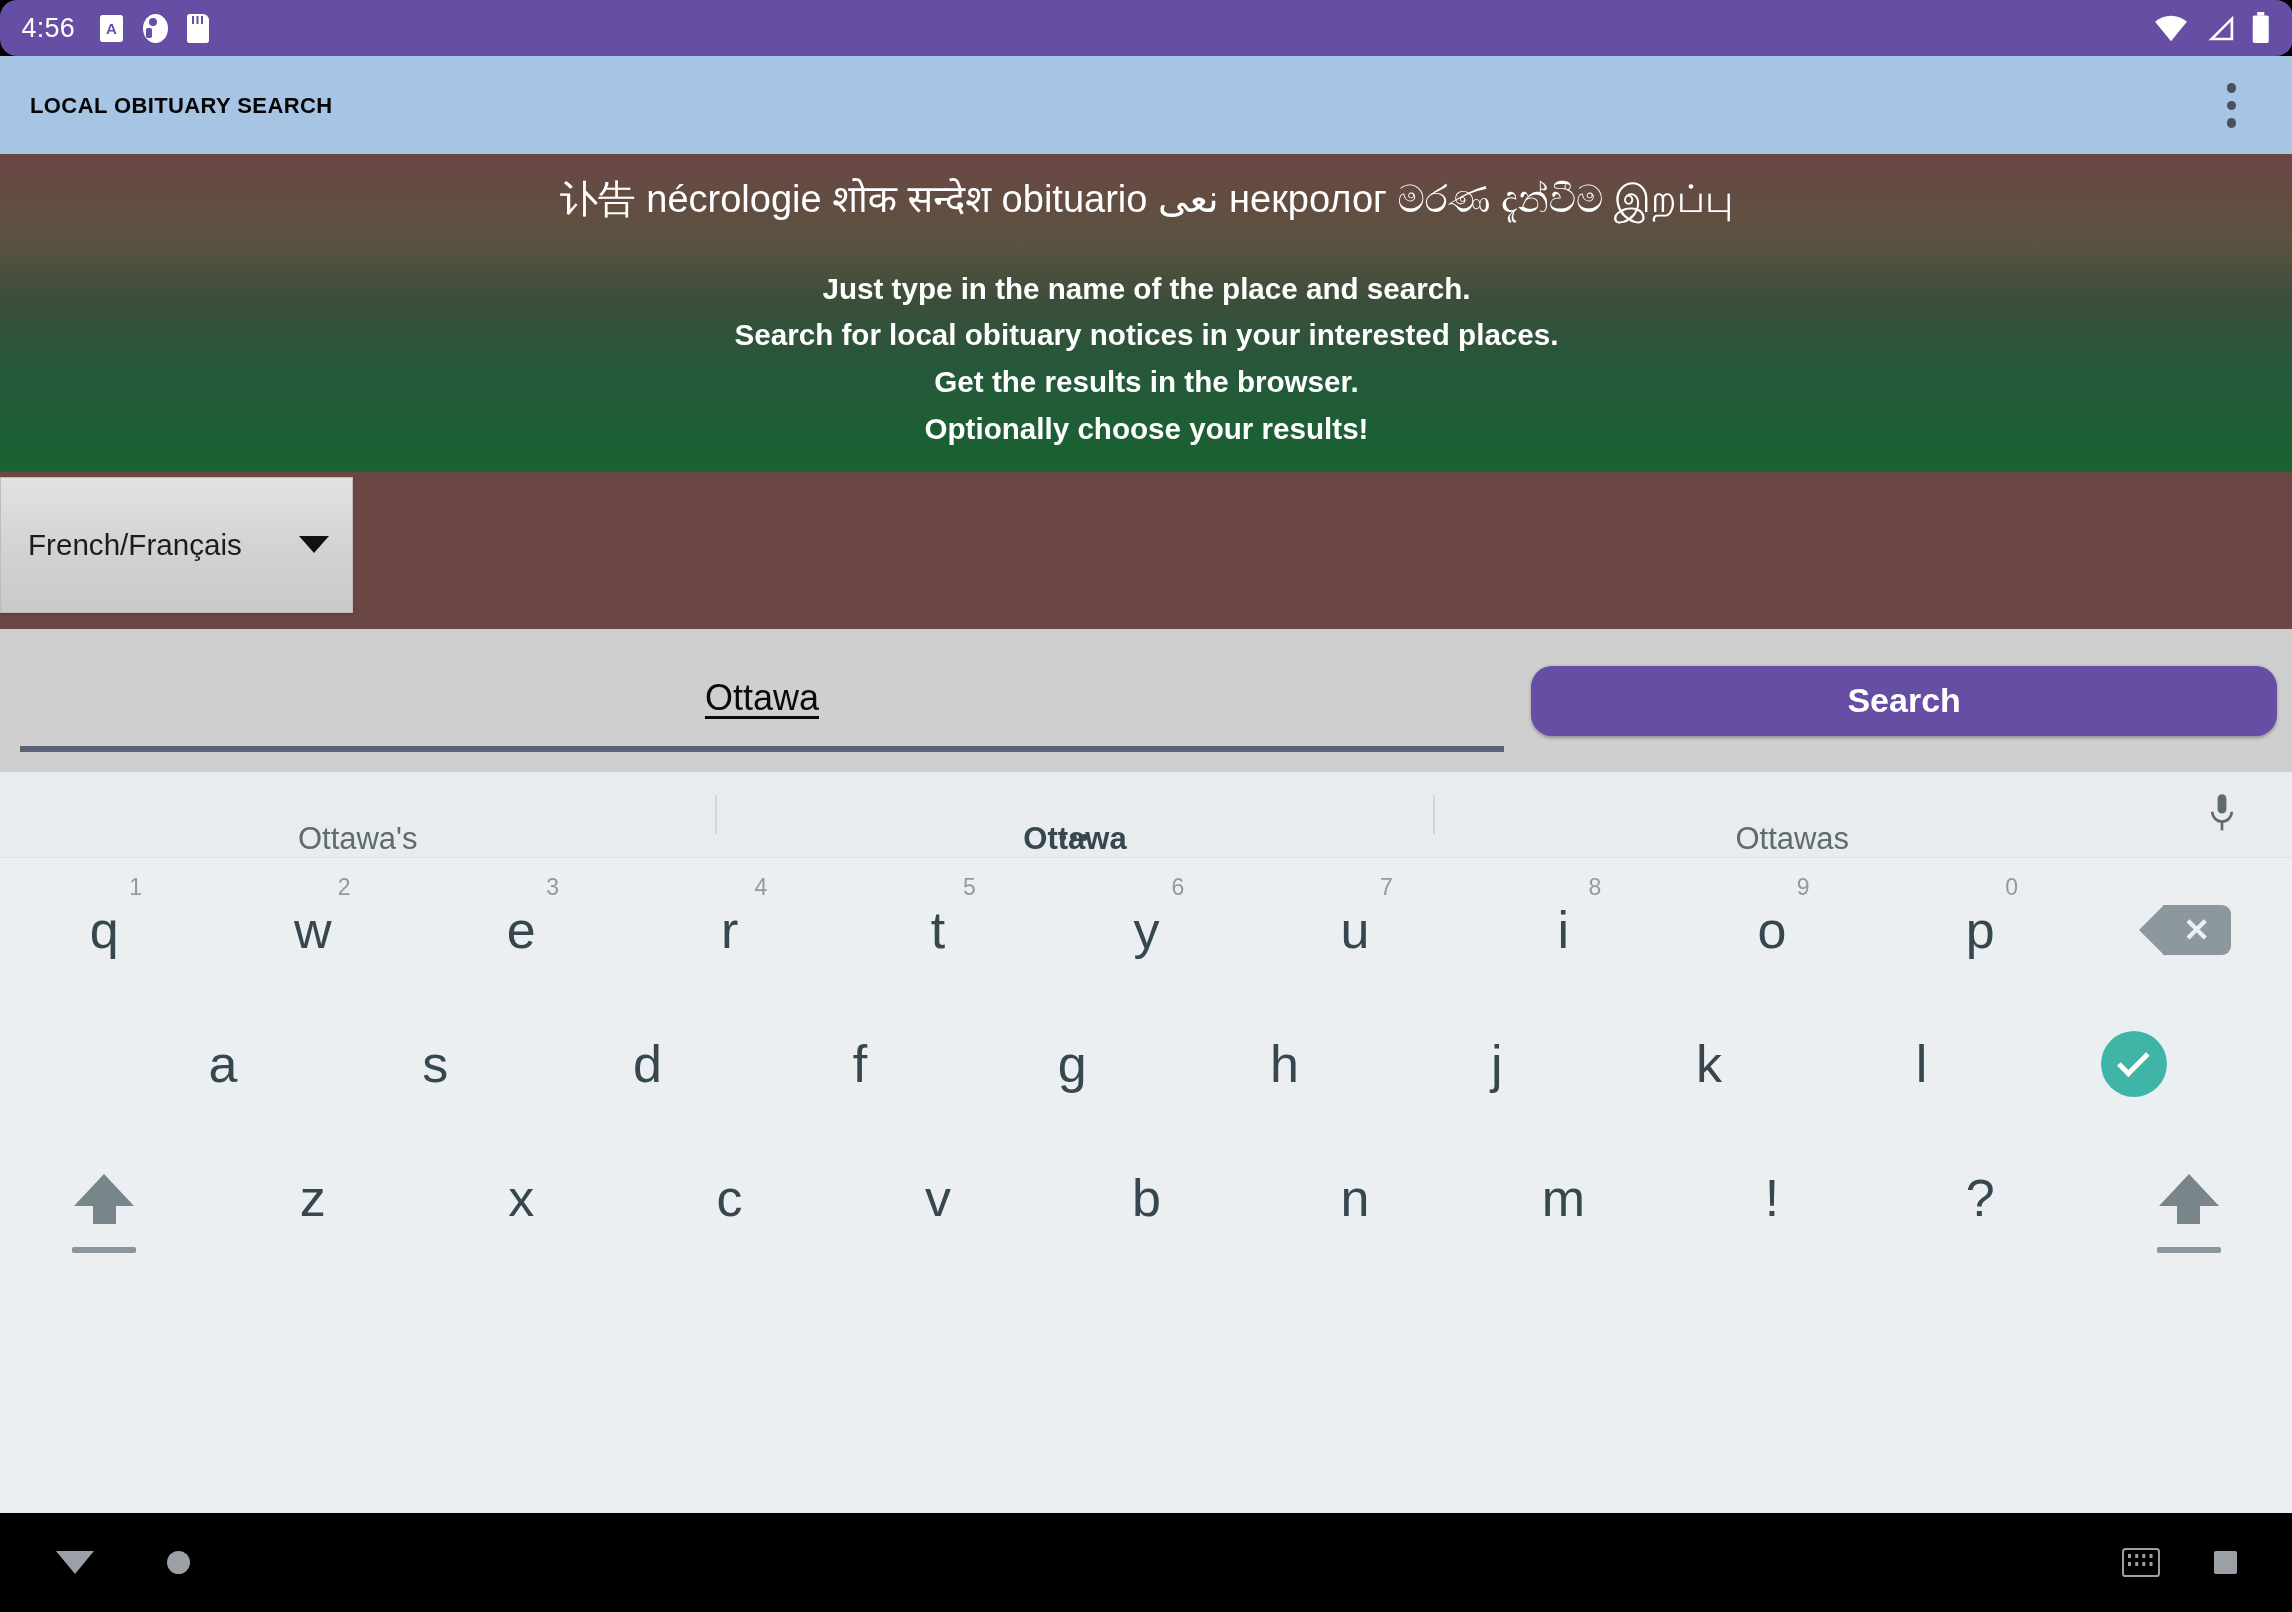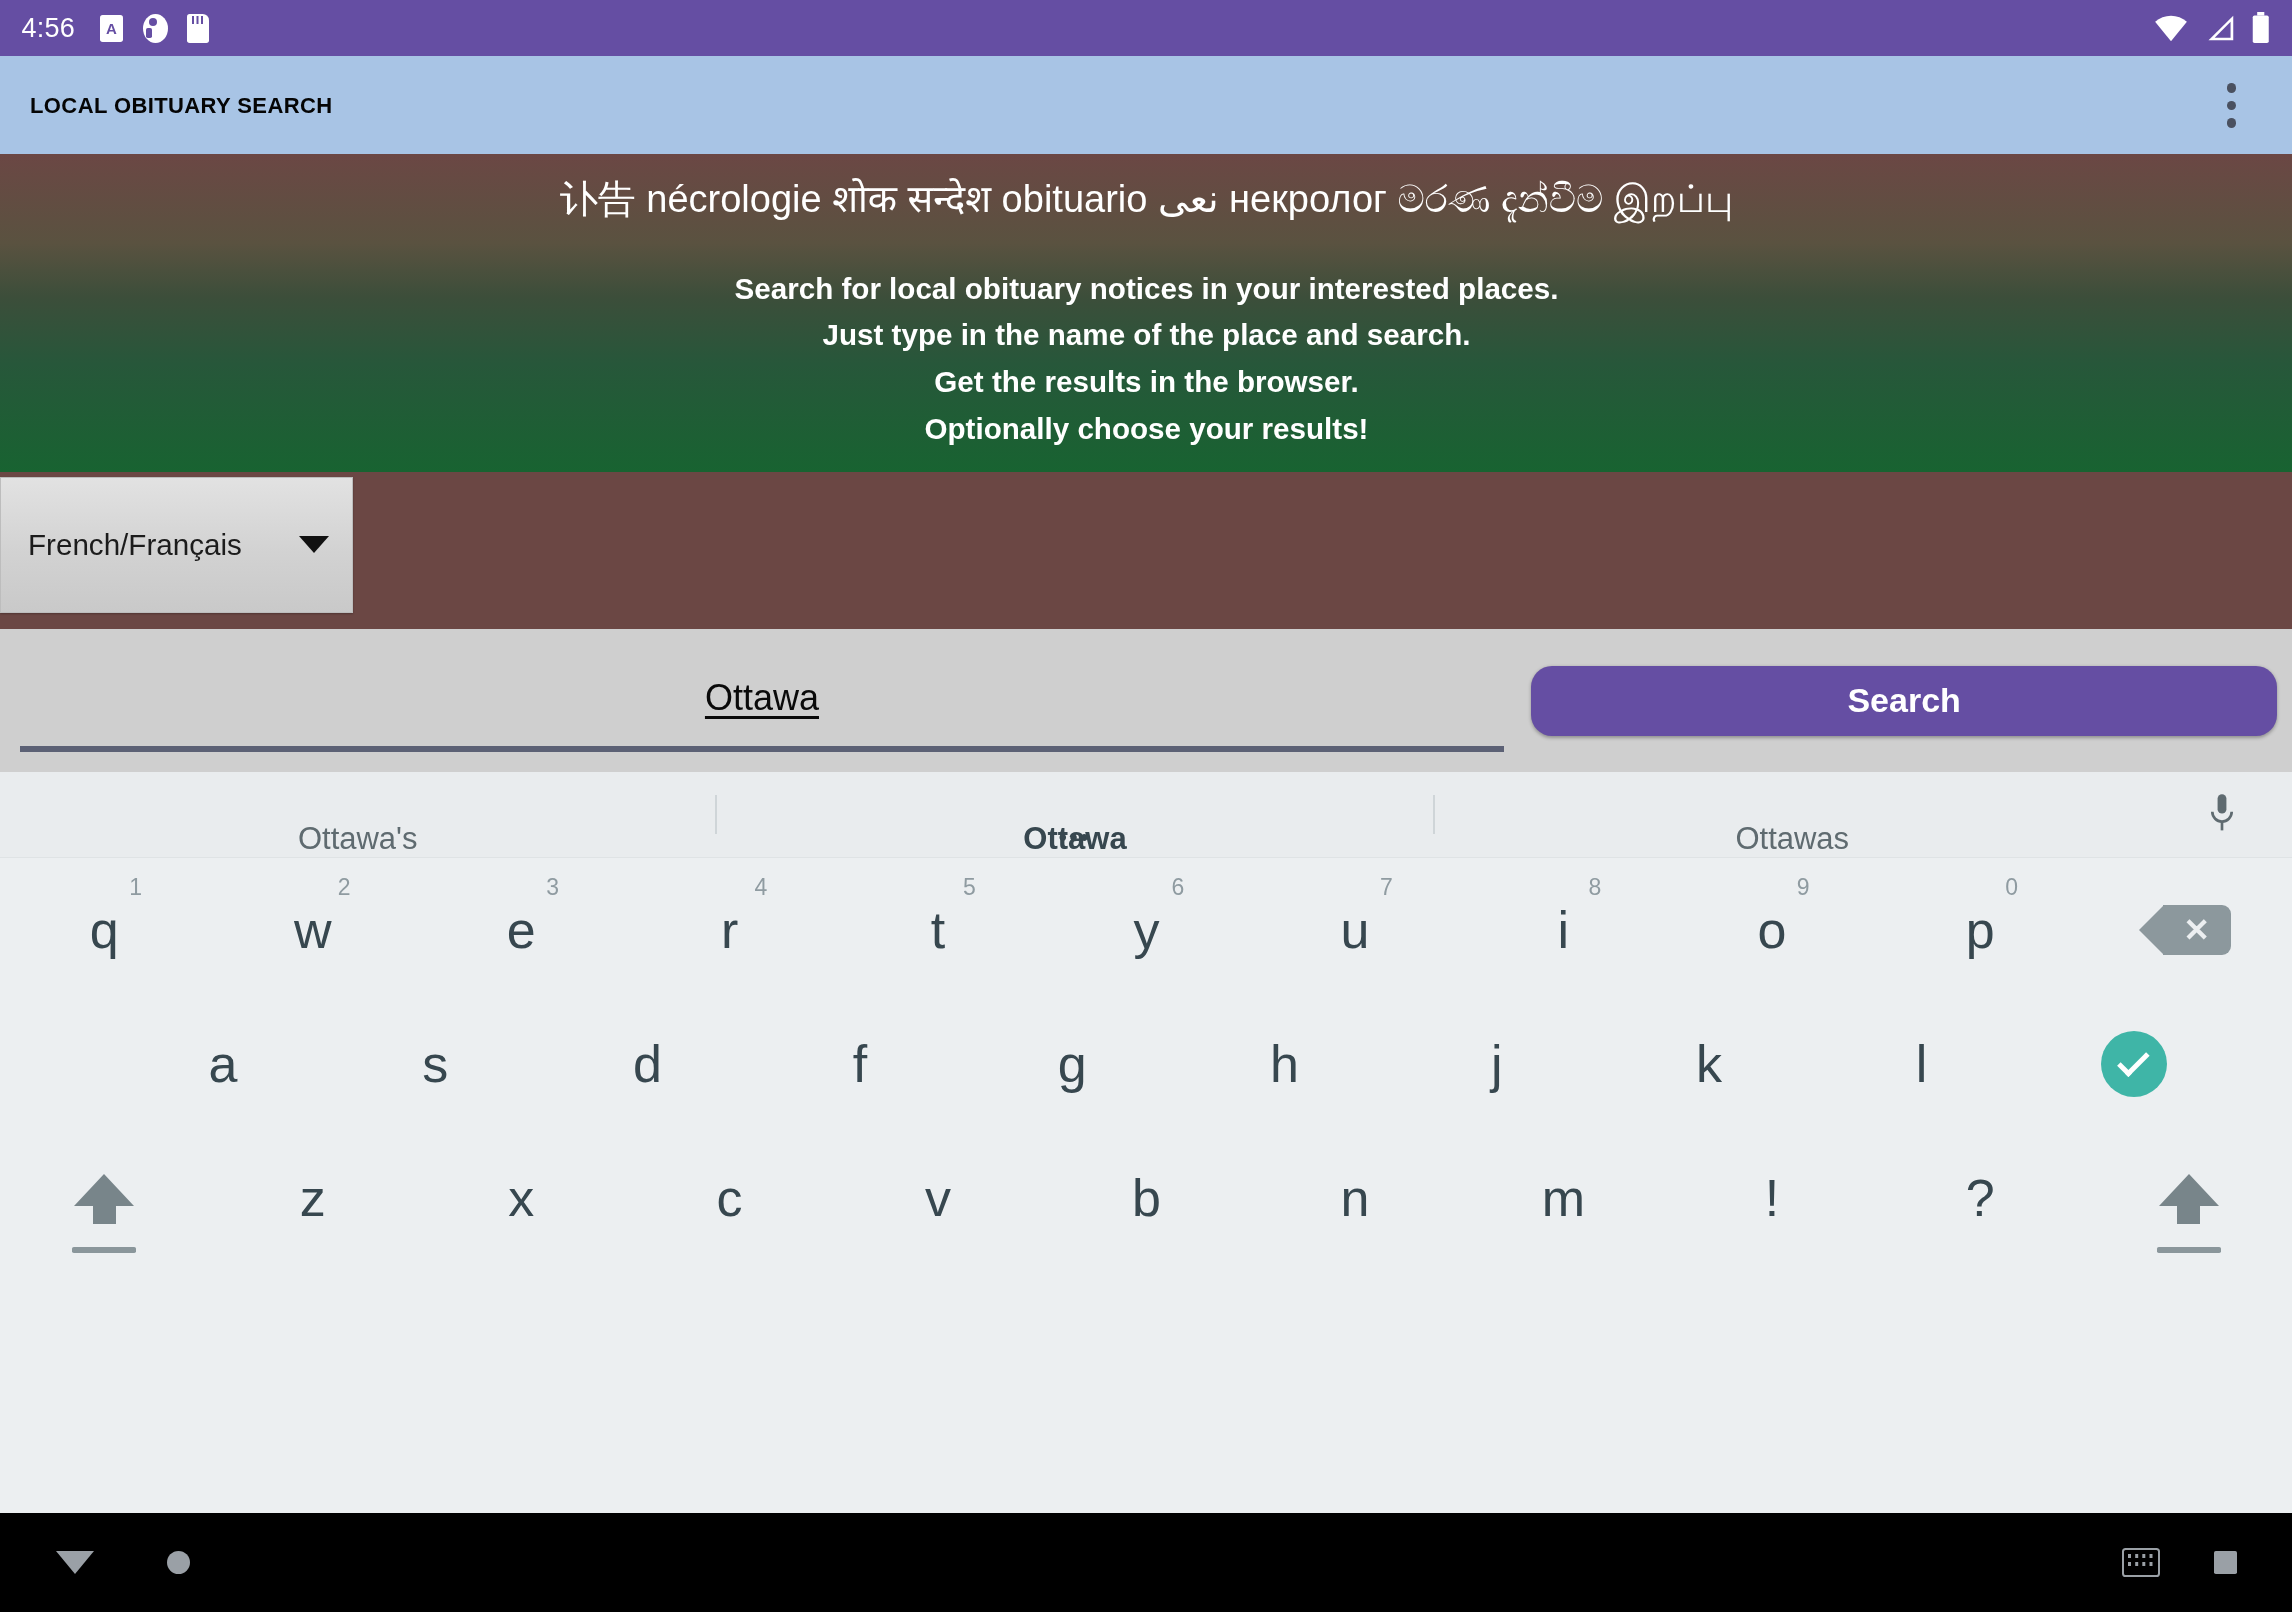--- a/index.html
+++ b/index.html
@@ -10,20 +10,21 @@
     overflow:hidden;
   }
   #screen { position:relative; width:2293px; height:1612px; }
 
   
   .statusbar {
     position:absolute; left:0; top:0; width:2293px; height:56px;
     background:#654ea3;
     display:flex; align-items:center;
     padding:0 21.5px;
+    border-radius:17px;
   }
   .status-clock {
     color:#fff; font-size:27px; font-weight:400;
     letter-spacing:0.2px; margin-right:25px;
   }
   .status-left-icons { display:flex; align-items:center; gap:19.7px; }
   .status-right-icons {
     margin-left:auto; display:flex; align-items:center; gap:14.3px;
   }
   .ic-alarmcard {
@@ -333,22 +334,22 @@
     <div class="overflow-btn">
       <span></span>
       <span></span>
       <span></span>
     </div>
   </div>
 
   <div class="banner">
     <div class="banner-heading">讣告 nécrologie शोक सन्देश obituario نعی некролог මරණ දැන්වීම இறப்பு</div>
     <div class="banner-lines">
+      <div>Just type in the name of the place and search.</div>
       <div>Search for local obituary notices in your interested places.</div>
-      <div>Just type in the name of the place and search.</div>
       <div>Get the results in the browser.</div>
       <div>Optionally choose your results!</div>
     </div>
   </div>
 
   <div class="dropband">
     <div class="lang-select">
       <div class="lang-value">French/Français</div>
       <div class="caret"></div>
     </div>

